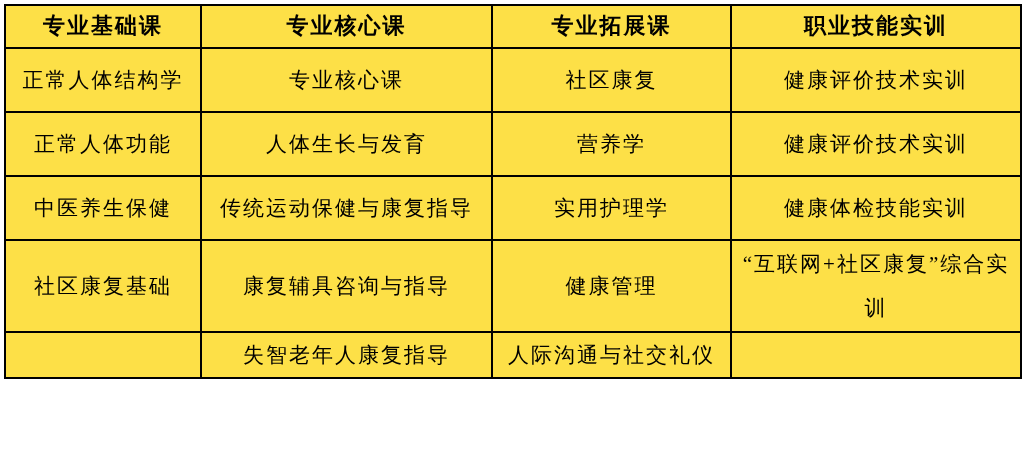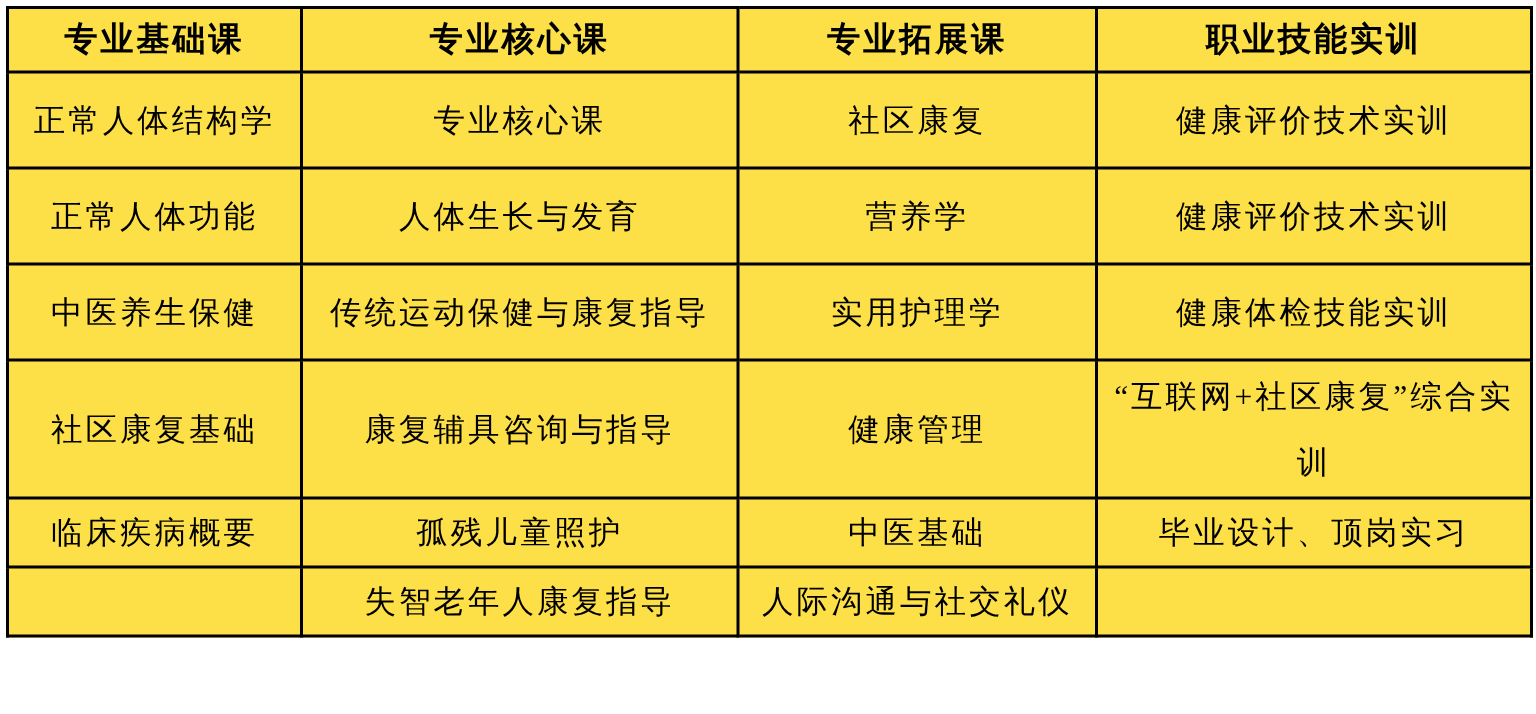--- a/index.html
+++ b/index.html
@@ -91,26 +91,20 @@
         <td>实用护理学</td>
         <td>健康体检技能实训</td>
       </tr>
       <tr class="row-tall">
         <td>社区康复基础</td>
         <td>康复辅具咨询与指导</td>
         <td>健康管理</td>
         <td>“互联网+社区康复”综合实训</td>
       </tr>
       <tr class="row-short">
-        <td>临床疾病概要</td>
-        <td>孤残儿童照护</td>
-        <td>中医基础</td>
-        <td>毕业设计、顶岗实习</td>
-      </tr>
-      <tr class="row-short">
         <td></td>
         <td>失智老年人康复指导</td>
         <td>人际沟通与社交礼仪</td>
         <td></td>
       </tr>
     </tbody>
   </table>
 </div>
 
 </body></html>

